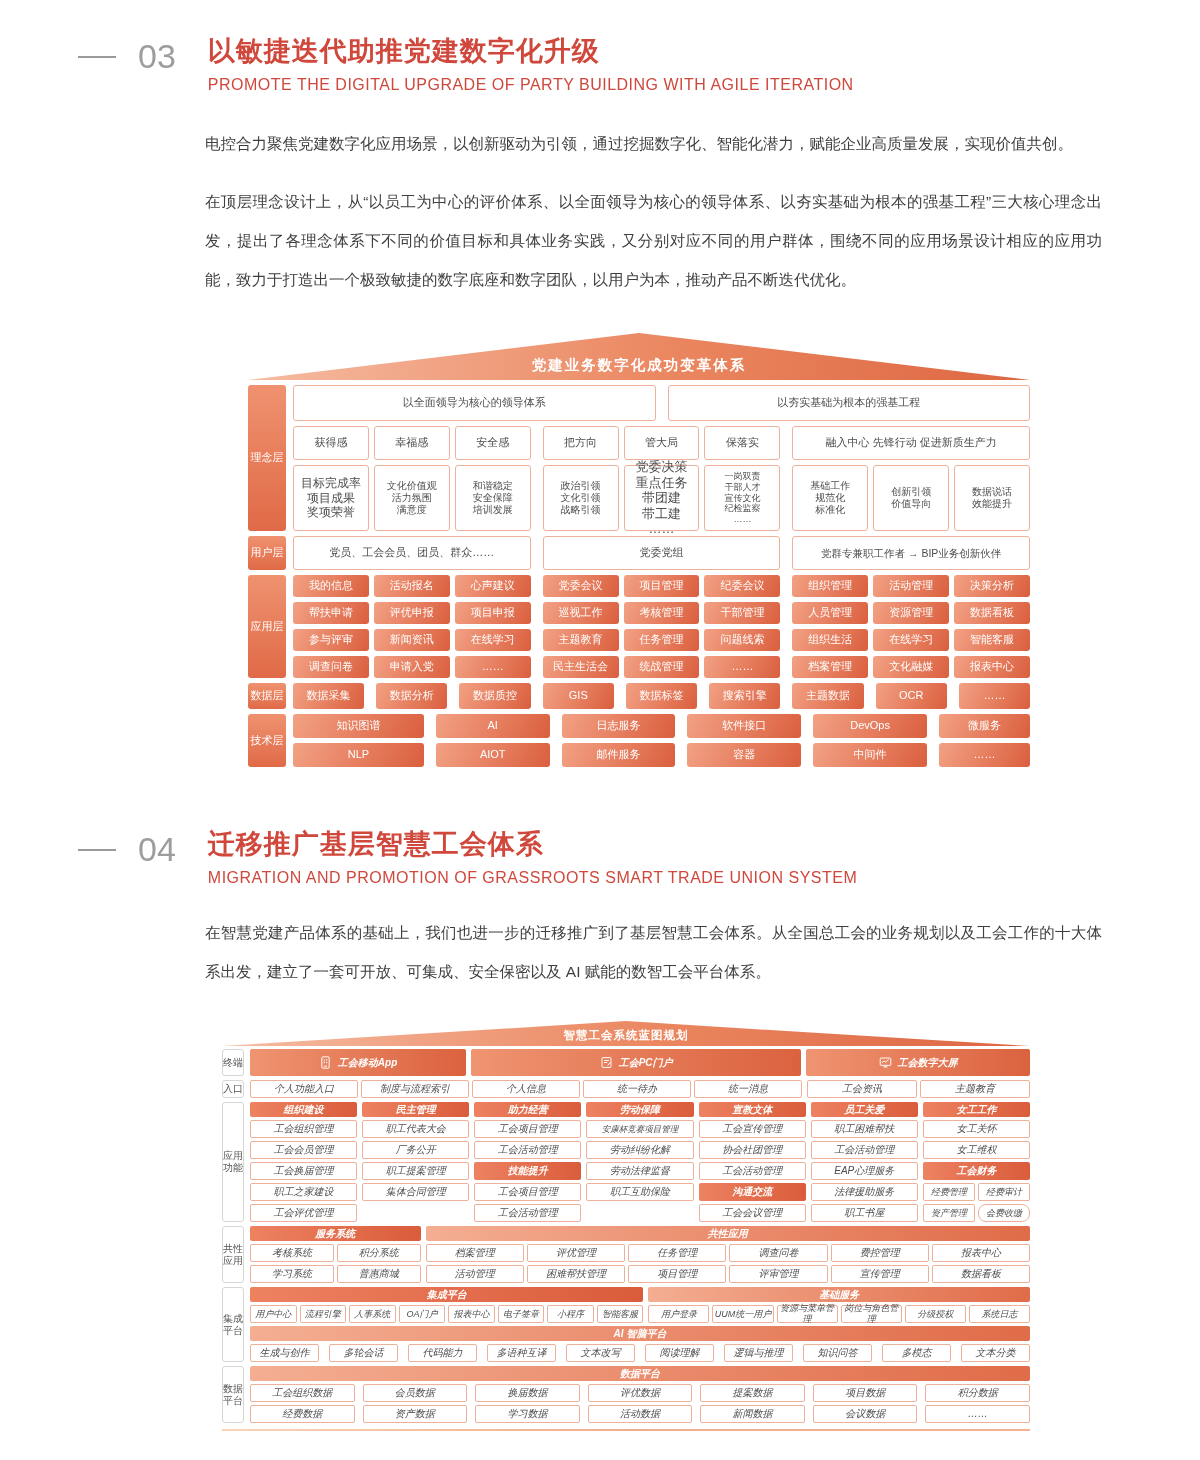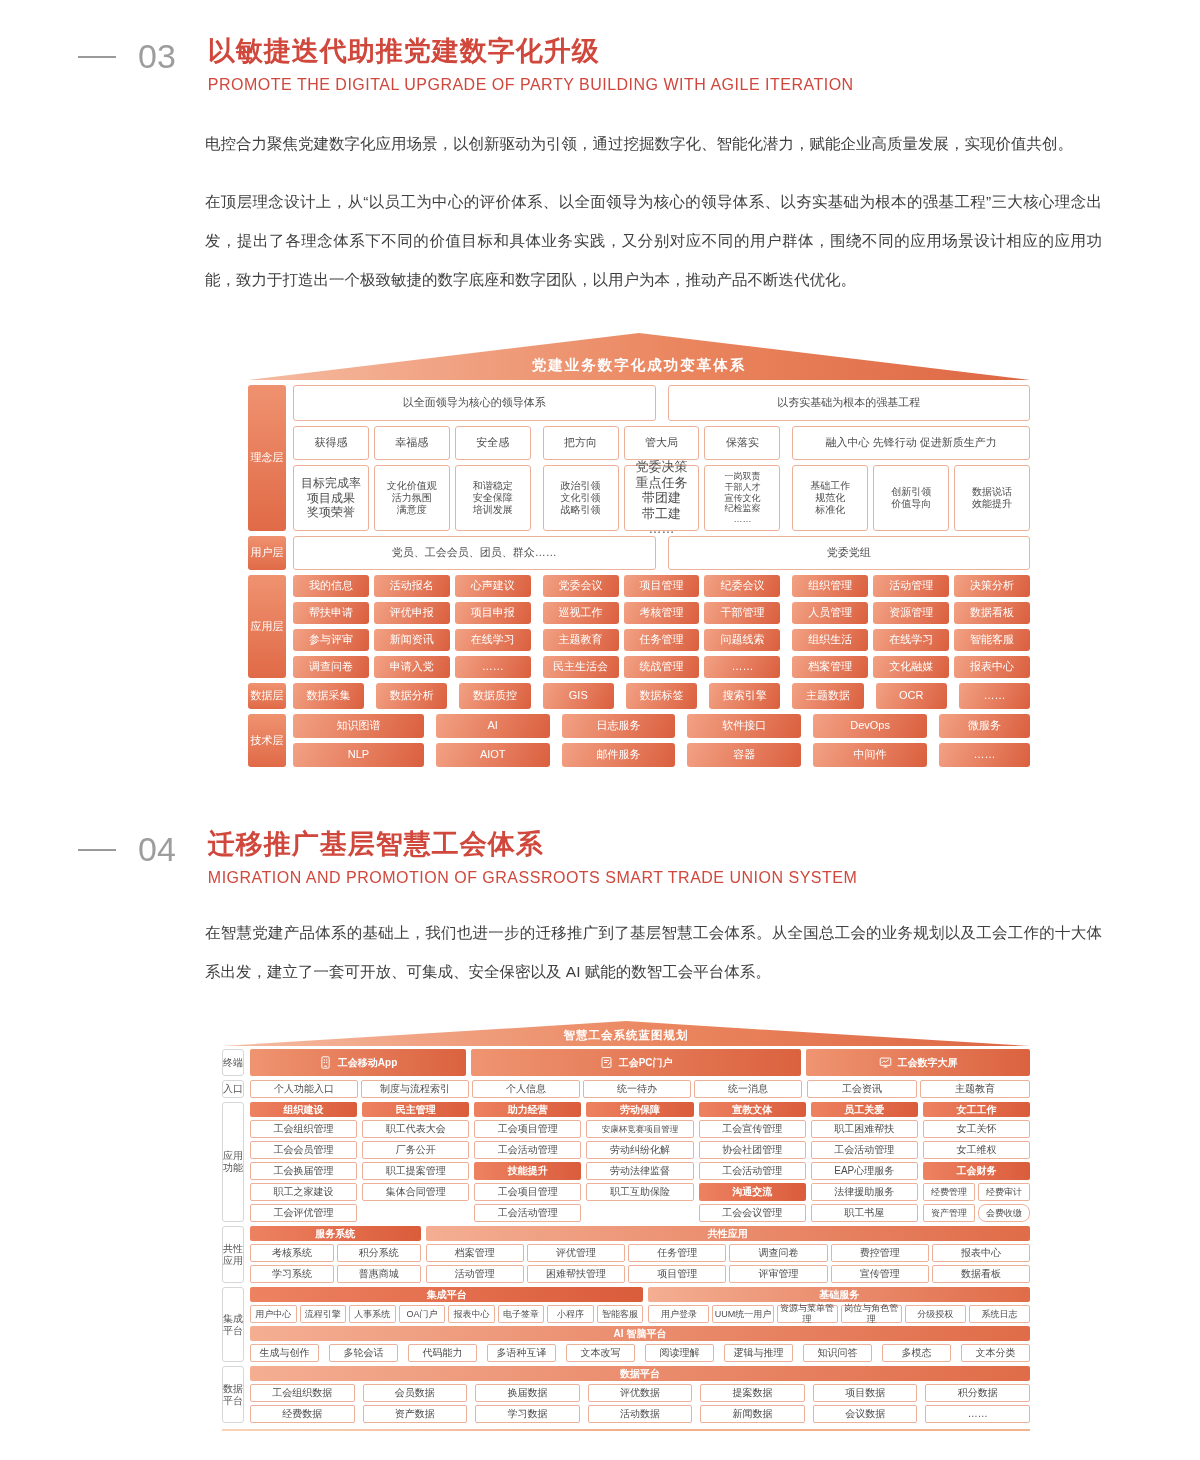--- a/index.html
+++ b/index.html
@@ -51,21 +51,21 @@
   .d1 .grp{flex:1;gap:var(--cg,5px);}
   .d1 .cell{border-radius:3px;font-size:11px;}
   .d1 .blabel{width:34px;border-radius:3px;font-size:11px;color:#fff;
               background:linear-gradient(180deg,#ef9270,#e06a47);padding:2px;}
   
   .d2{margin:30px 0 0 222px;width:808px;}
   .d2 .roof{height:22px;font-size:11.5px;letter-spacing:1px;padding-bottom:3px;}
   .d2 .d-body{gap:4px;margin-top:3px;}
   .d2 .band{gap:6px;}
   .d2 .rows{gap:3px;}
-  .d2 .row{gap:5px;}
+  .d2 .row{gap:5px;font-style:italic;}
   .d2 .grp{flex:1;gap:var(--cg,3px);}
   .d2 .cell{border-radius:2px;font-size:10px;}
   .d2 .blabel{width:20px;border:1px solid #d6d6d6;border-radius:3px;font-size:10px;color:#555;
               background:#fff;padding:2px 0;}
   .bottom-line{height:2px;margin-top:6px;background:linear-gradient(90deg,#f8d4b6,#f2ad8d,#f3b391);}
   .sec04{margin-top:62px;}
 </style>
 </head>
 <body>
 
@@ -192,20 +192,25 @@
             <div class="rows">
               <div class="row" style="height: 34px;">
                 <div class="grp">
                   <div class="cell c-w">
                     <span class="txt">党员、工会会员、团员、群众……</span>
                   </div>
                 </div>
                 <div class="grp">
                   <div class="cell c-w">
                     <span class="txt">党委党组</span>
+                  </div>
+                </div>
+                <div class="grp">
+                  <div class="cell c-w" style="font-size: 10.5px;">
+                    <span class="txt">党群专兼职工作者 → BIP业务创新伙伴</span>
                   </div>
                 </div>
               </div>
             </div>
           </div>
           <div class="band">
             <div class="blabel lab1">应用层</div>
             <div class="rows">
               <div class="row" style="height: 22px;">
                 <div class="grp">

